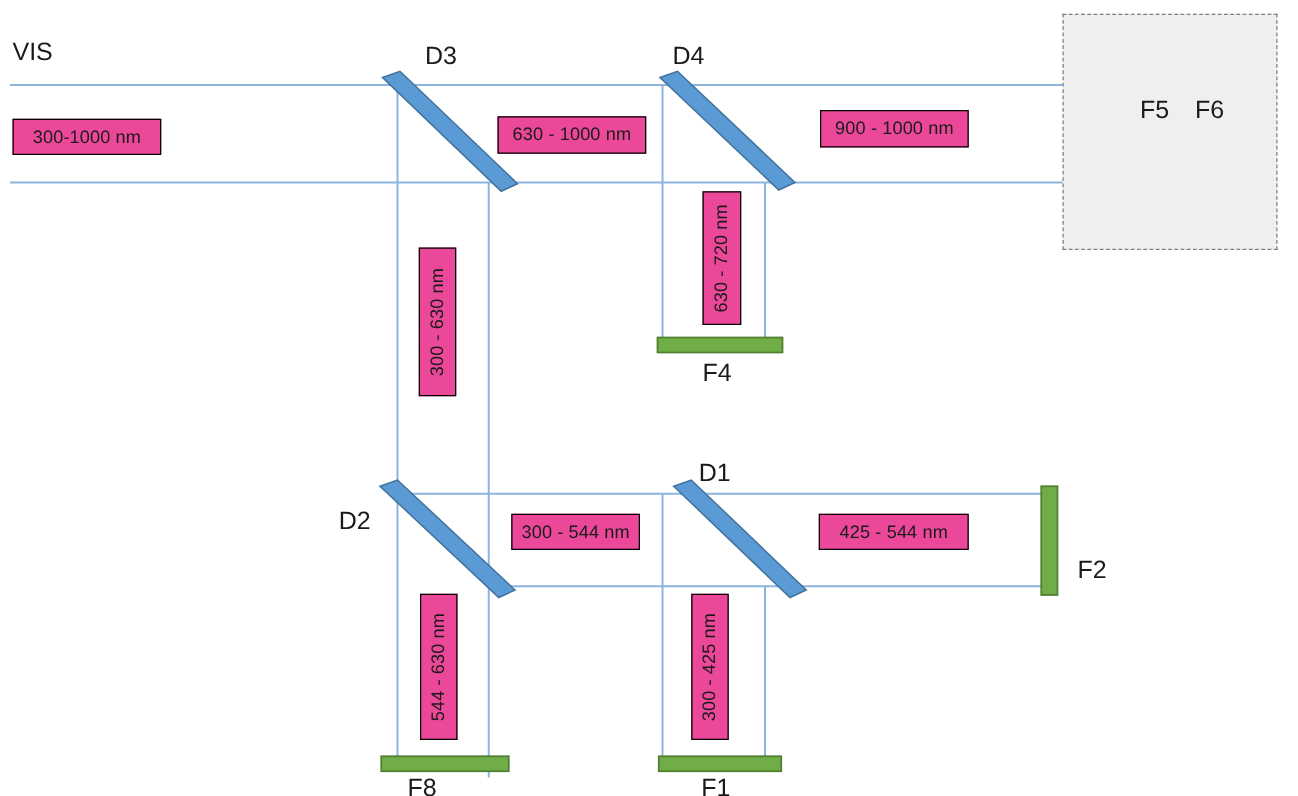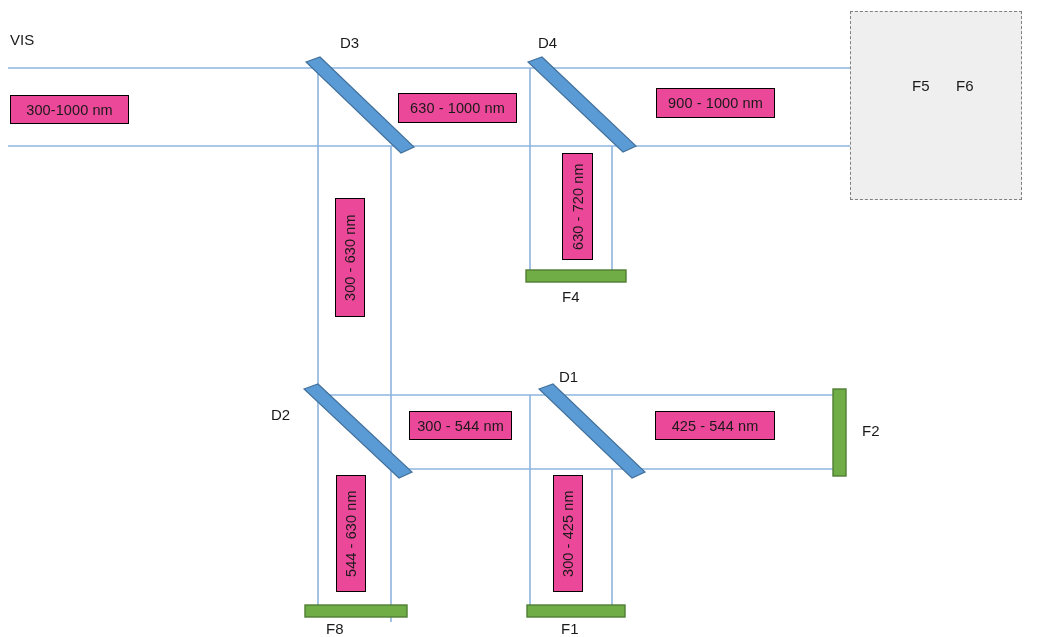--- a/index.html
+++ b/index.html
@@ -39,21 +39,21 @@
   }
   .wl-box.vert {
     writing-mode: vertical-rl;
     transform: rotate(180deg);
   }
 
   
   .plain-label {
     position: absolute;
     color: #1a1a1a;
-    font-size: 15px;
+    font-size: 20px;
     white-space: nowrap;
   }
 
   
   .enclosure {
     position: absolute;
     background: #efefef;
     border: 1.6px dashed #808080;
     box-sizing: border-box;
   }
@@ -118,21 +118,21 @@
   <div class="plain-label" style="left:10px; top:31px;">VIS</div>
 
   <div class="plain-label" style="left:340px; top:34px;">D3</div>
   <div class="plain-label" style="left:538px; top:34px;">D4</div>
   <div class="plain-label" style="left:271px; top:406px;">D2</div>
   <div class="plain-label" style="left:559px; top:368px;">D1</div>
 
   <div class="plain-label" style="left:562px; top:288px;">F4</div>
   <div class="plain-label" style="left:326px; top:620px;">F8</div>
   <div class="plain-label" style="left:561px; top:620px;">F1</div>
-  <div class="plain-label" style="left:862px; top:422px;">F2</div>
+  <div class="plain-label" style="left:862px; top:445px;">F2</div>
   <div class="plain-label" style="left:912px; top:77px;">F5</div>
   <div class="plain-label" style="left:956px; top:77px;">F6</div>
 
   <div class="wl-box" style="left:10px; top:95px; width:119px; height:29px;">300-1000 nm</div>
 
   <div class="wl-box" style="left:398px; top:93px; width:119px; height:30px;">630 - 1000 nm</div>
 
   <div class="wl-box" style="left:656px; top:88px; width:119px; height:30px;">900 - 1000 nm</div>
 
   <div class="wl-box vert" style="left:335px; top:198px; width:30px; height:119px;">300 - 630 nm</div>

